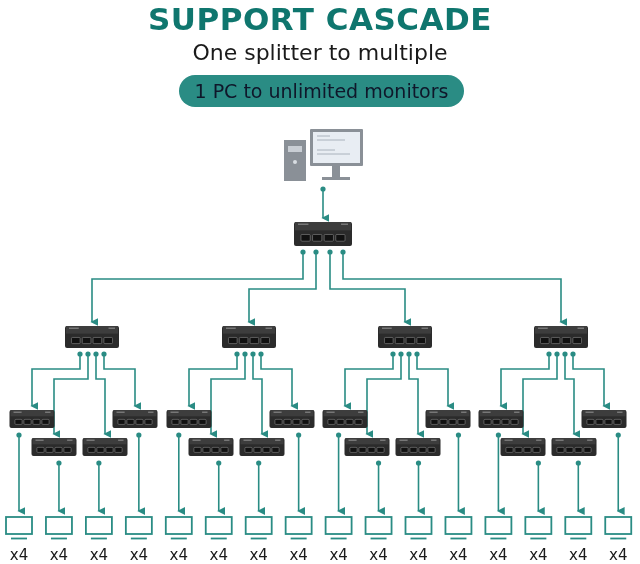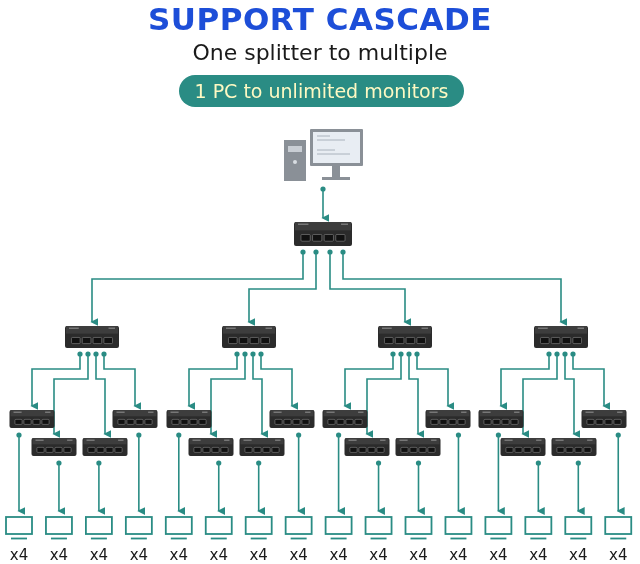--- a/index.html
+++ b/index.html
@@ -1,19 +1,19 @@
 <!DOCTYPE html>
 <html><head>
 <meta charset="utf-8">
 <style>
   html, body { margin:0; padding:0; background:#ffffff; }
   body { width:640px; height:564px; position:relative; overflow:hidden; font-family:"DejaVu Sans", sans-serif; }
-  .title { position:absolute; left:0; top:0; width:640px; text-align:center; font-family:"DejaVu Sans", sans-serif; font-weight:bold; font-size:31px; letter-spacing:0.5px; color:#1d4ed8; line-height:38px; }
+  .title { position:absolute; left:0; top:0; width:640px; text-align:center; font-family:"DejaVu Sans", sans-serif; font-weight:bold; font-size:31px; letter-spacing:0.5px; color:#0f766e; line-height:38px; }
   .subtitle { position:absolute; left:0; top:41px; width:640px; text-align:center; font-size:22px; color:#1a1a1a; line-height:24px; }
-  .pill { position:absolute; left:179px; top:75px; width:285px; height:32px; border-radius:16px; background:#2a8c84; color:#fef9c3; text-align:center; font-size:19px; line-height:32px; }
+  .pill { position:absolute; left:179px; top:75px; width:285px; height:32px; border-radius:16px; background:#2a8c84; color:#0f172a; text-align:center; font-size:19px; line-height:32px; }
   svg.diagram { position:absolute; left:0; top:0; }
   .x4 { font-family:"DejaVu Sans", sans-serif; font-size:15px; fill:#1a1a1a; }
 </style>
 </head>
 <body>
 
 <div class="title">SUPPORT CASCADE</div>
 <div class="subtitle">One splitter to multiple</div>
 <div class="pill">1 PC to unlimited monitors</div>
 

